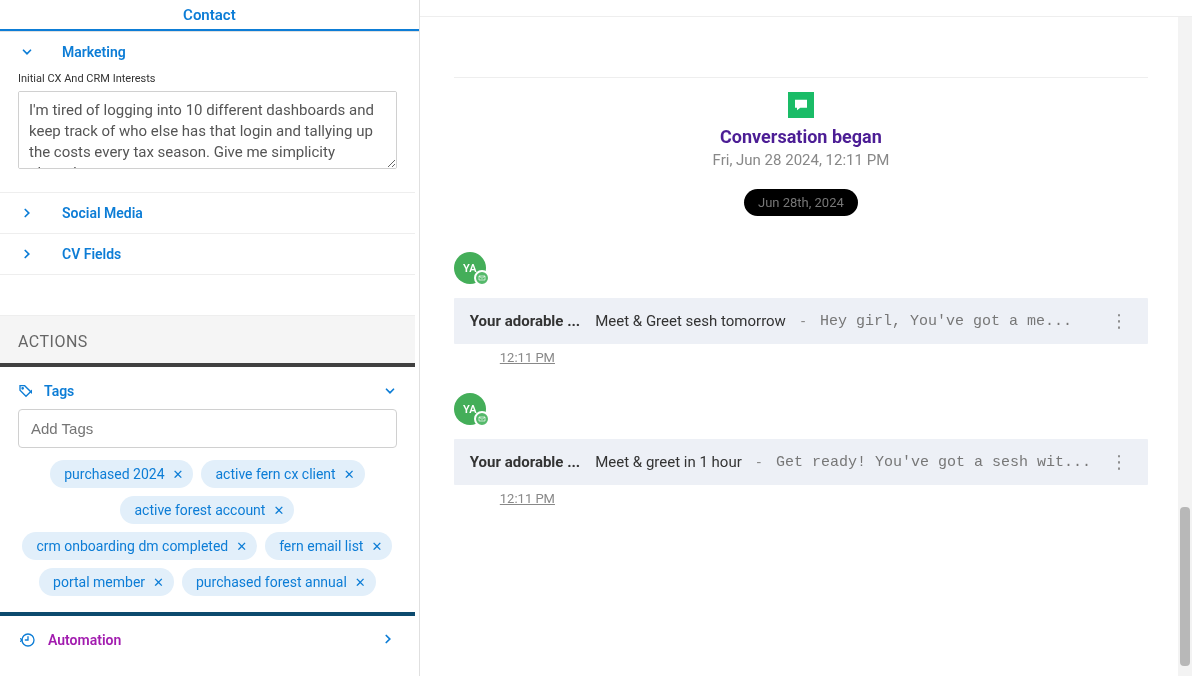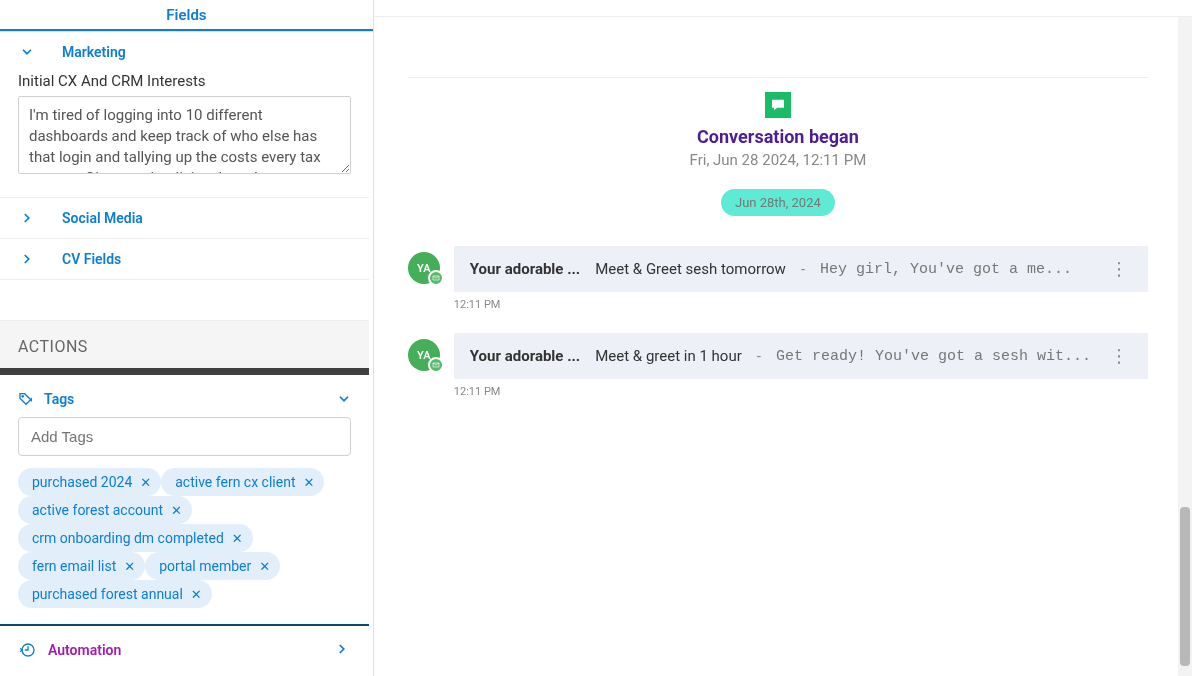--- a/index.html
+++ b/index.html
@@ -64,21 +64,21 @@
 .chev {
   width: 14px;
   height: 14px;
   flex-shrink: 0;
 }
 .chev svg { display: block; }
 .section-body {
   padding: 0 18px 20px 18px;
 }
 .field-label {
-  font-size: 15px;
+  font-size: 11px;
   font-weight: 400;
   color: #333;
   margin-bottom: 6px;
 }
 .textarea {
   width: 100%;
   border: 1px solid #d0d0d0;
   border-radius: 2px;
   padding: 8px 10px;
   font-family: inherit;
@@ -90,45 +90,46 @@
   overflow-y: scroll;
 }
 .actions-header {
   background: #f5f5f5;
   font-size: 16px;
   font-weight: 400;
   color: #666;
   letter-spacing: 0.5px;
   padding: 16px 18px 12px;
   border-top: 1px solid #eee;
-  border-bottom: 7px solid #404040;
+  border-bottom: 4px solid #404040;
   margin-top: 40px;
 }
-.tags-section { padding: 16px 18px; border-bottom: 2px solid #0c4a6e;}
+.tags-section { padding: 16px 18px; border-bottom: 4px solid #0c4a6e;}
 .tags-header {
   display: flex;
   align-items: center;
   color: #0d7dd6;
   font-weight: 600;
   margin-bottom: 10px;
   gap: 10px;
 }
 .tags-header .chev.right { margin-left: auto; }
 .tag-input {
   width: 100%;
   border: 1px solid #d0d0d0;
   border-radius: 4px;
   padding: 10px 12px;
   font-size: 15px;
   margin-bottom: 12px;
 }
 .tag-chips {
   display: flex;
   flex-wrap: wrap;
-  gap: 0;
+  gap: 8px;
+  justify-content: center;
 }
 .chip {
   background: #e2effa;
   color: #0d7dd6;
   border-radius: 16px;
   padding: 6px 10px 6px 14px;
   font-size: 14px;
   display: inline-flex;
   align-items: center;
   gap: 8px;
@@ -205,32 +206,33 @@
   font-size: 18px;
   color: #4c1d95;
 }
 .convo-begin .date {
   color: #888;
   font-size: 15px;
   margin-top: 4px;
 }
 .date-pill {
   display: block;
-  background: #5eead4;
+  background: #000000;
   color: #777;
   font-size: 13px;
   padding: 6px 14px;
   border-radius: 15px;
   margin: 0 auto 30px;
   width: fit-content;
 }
 .msg-row {
   display: flex;
   gap: 14px;
   margin-bottom: 4px;
+  flex-direction: column;
 }
 .avatar {
   width: 32px;
   height: 32px;
   border-radius: 50%;
   background: #44ae59;
   color: #fff;
   font-size: 11px;
   font-weight: 600;
   display: flex;
@@ -275,33 +277,34 @@
 .bubble .dots {
   color: #888;
   font-size: 18px;
   line-height: 1;
   cursor: pointer;
   flex-shrink: 0;
   padding: 0 4px;
 }
 .msg-time {
   color: #888;
-  font-size: 11px;
+  font-size: 13px;
   margin-left: 46px;
   margin-top: 6px;
   margin-bottom: 22px;
+  text-decoration: underline;
 }
 .tag-icon svg, .auto-icon svg { display:block; }
 </style>
 </head>
 <body>
 
 <div class="left-panel">
   <div class="tabs">
-    <div class="tab active">Fields</div>
+    <div class="tab active">Contact</div>
   </div>
   <div class="left-scroll">
 
     <div class="section">
       <div class="section-header">
         <span class="chev">
           <svg width="14" height="14" viewBox="0 0 24 24" fill="none" stroke="#0d7dd6" stroke-width="3" stroke-linecap="round">
               <polyline points="6 9 12 15 18 9"></polyline>
             </svg>
         </span>

